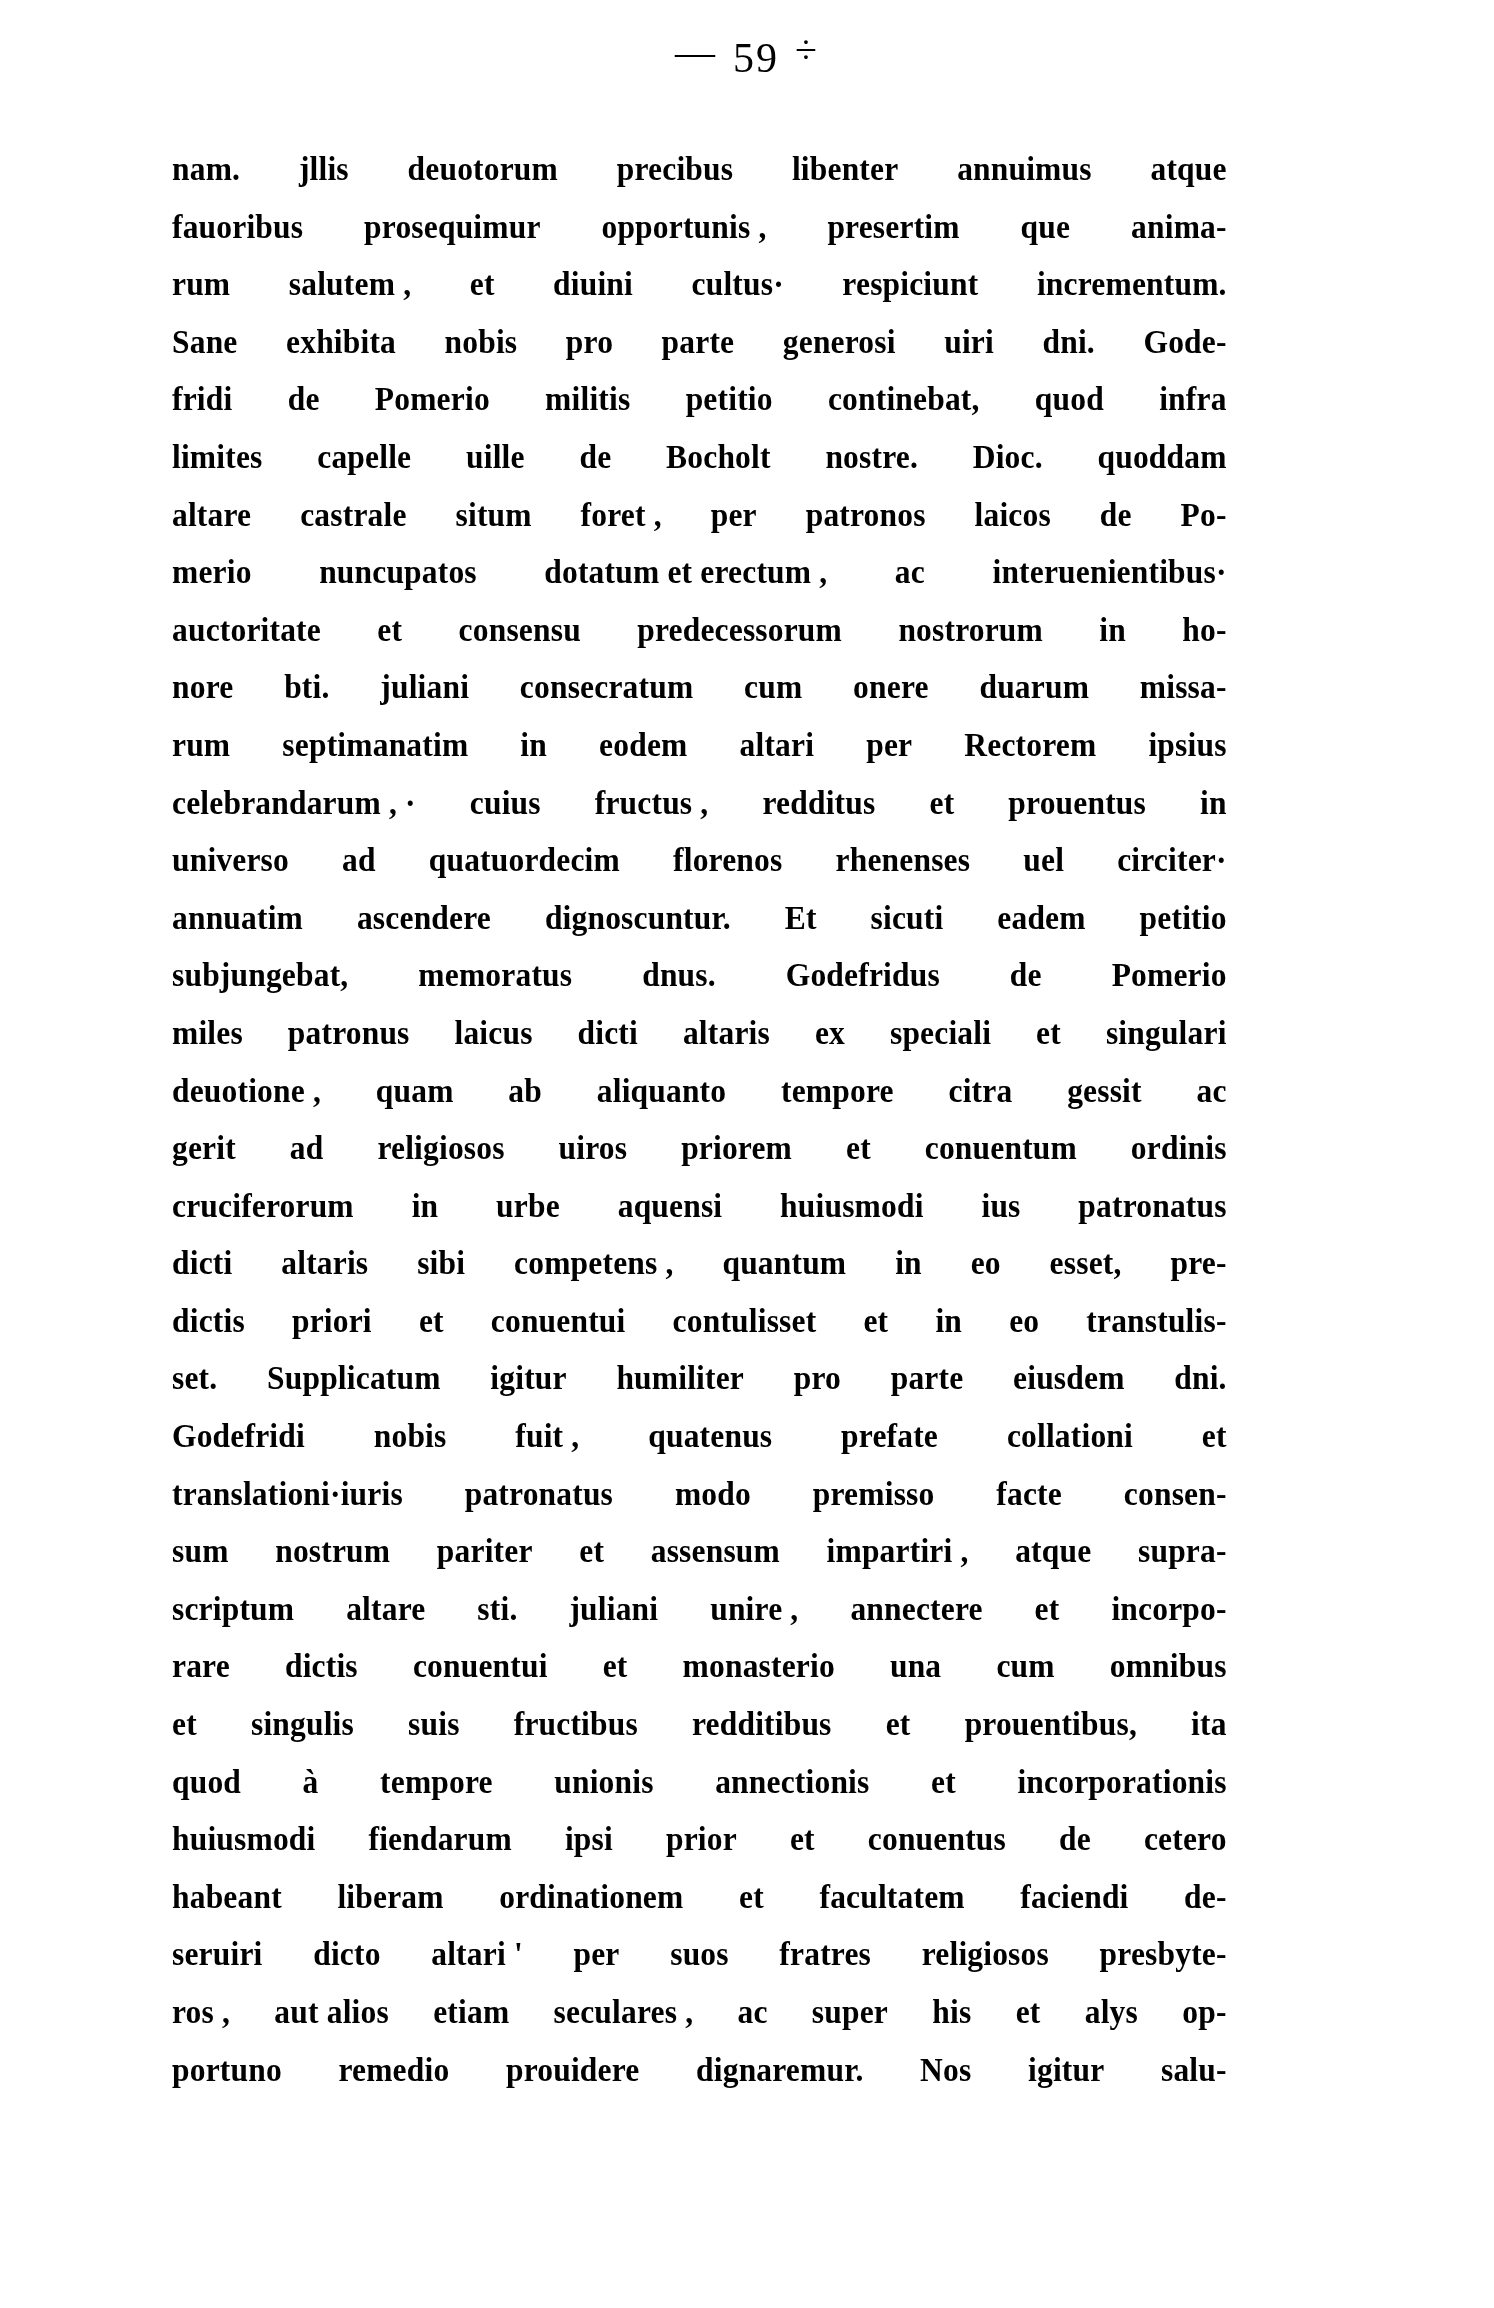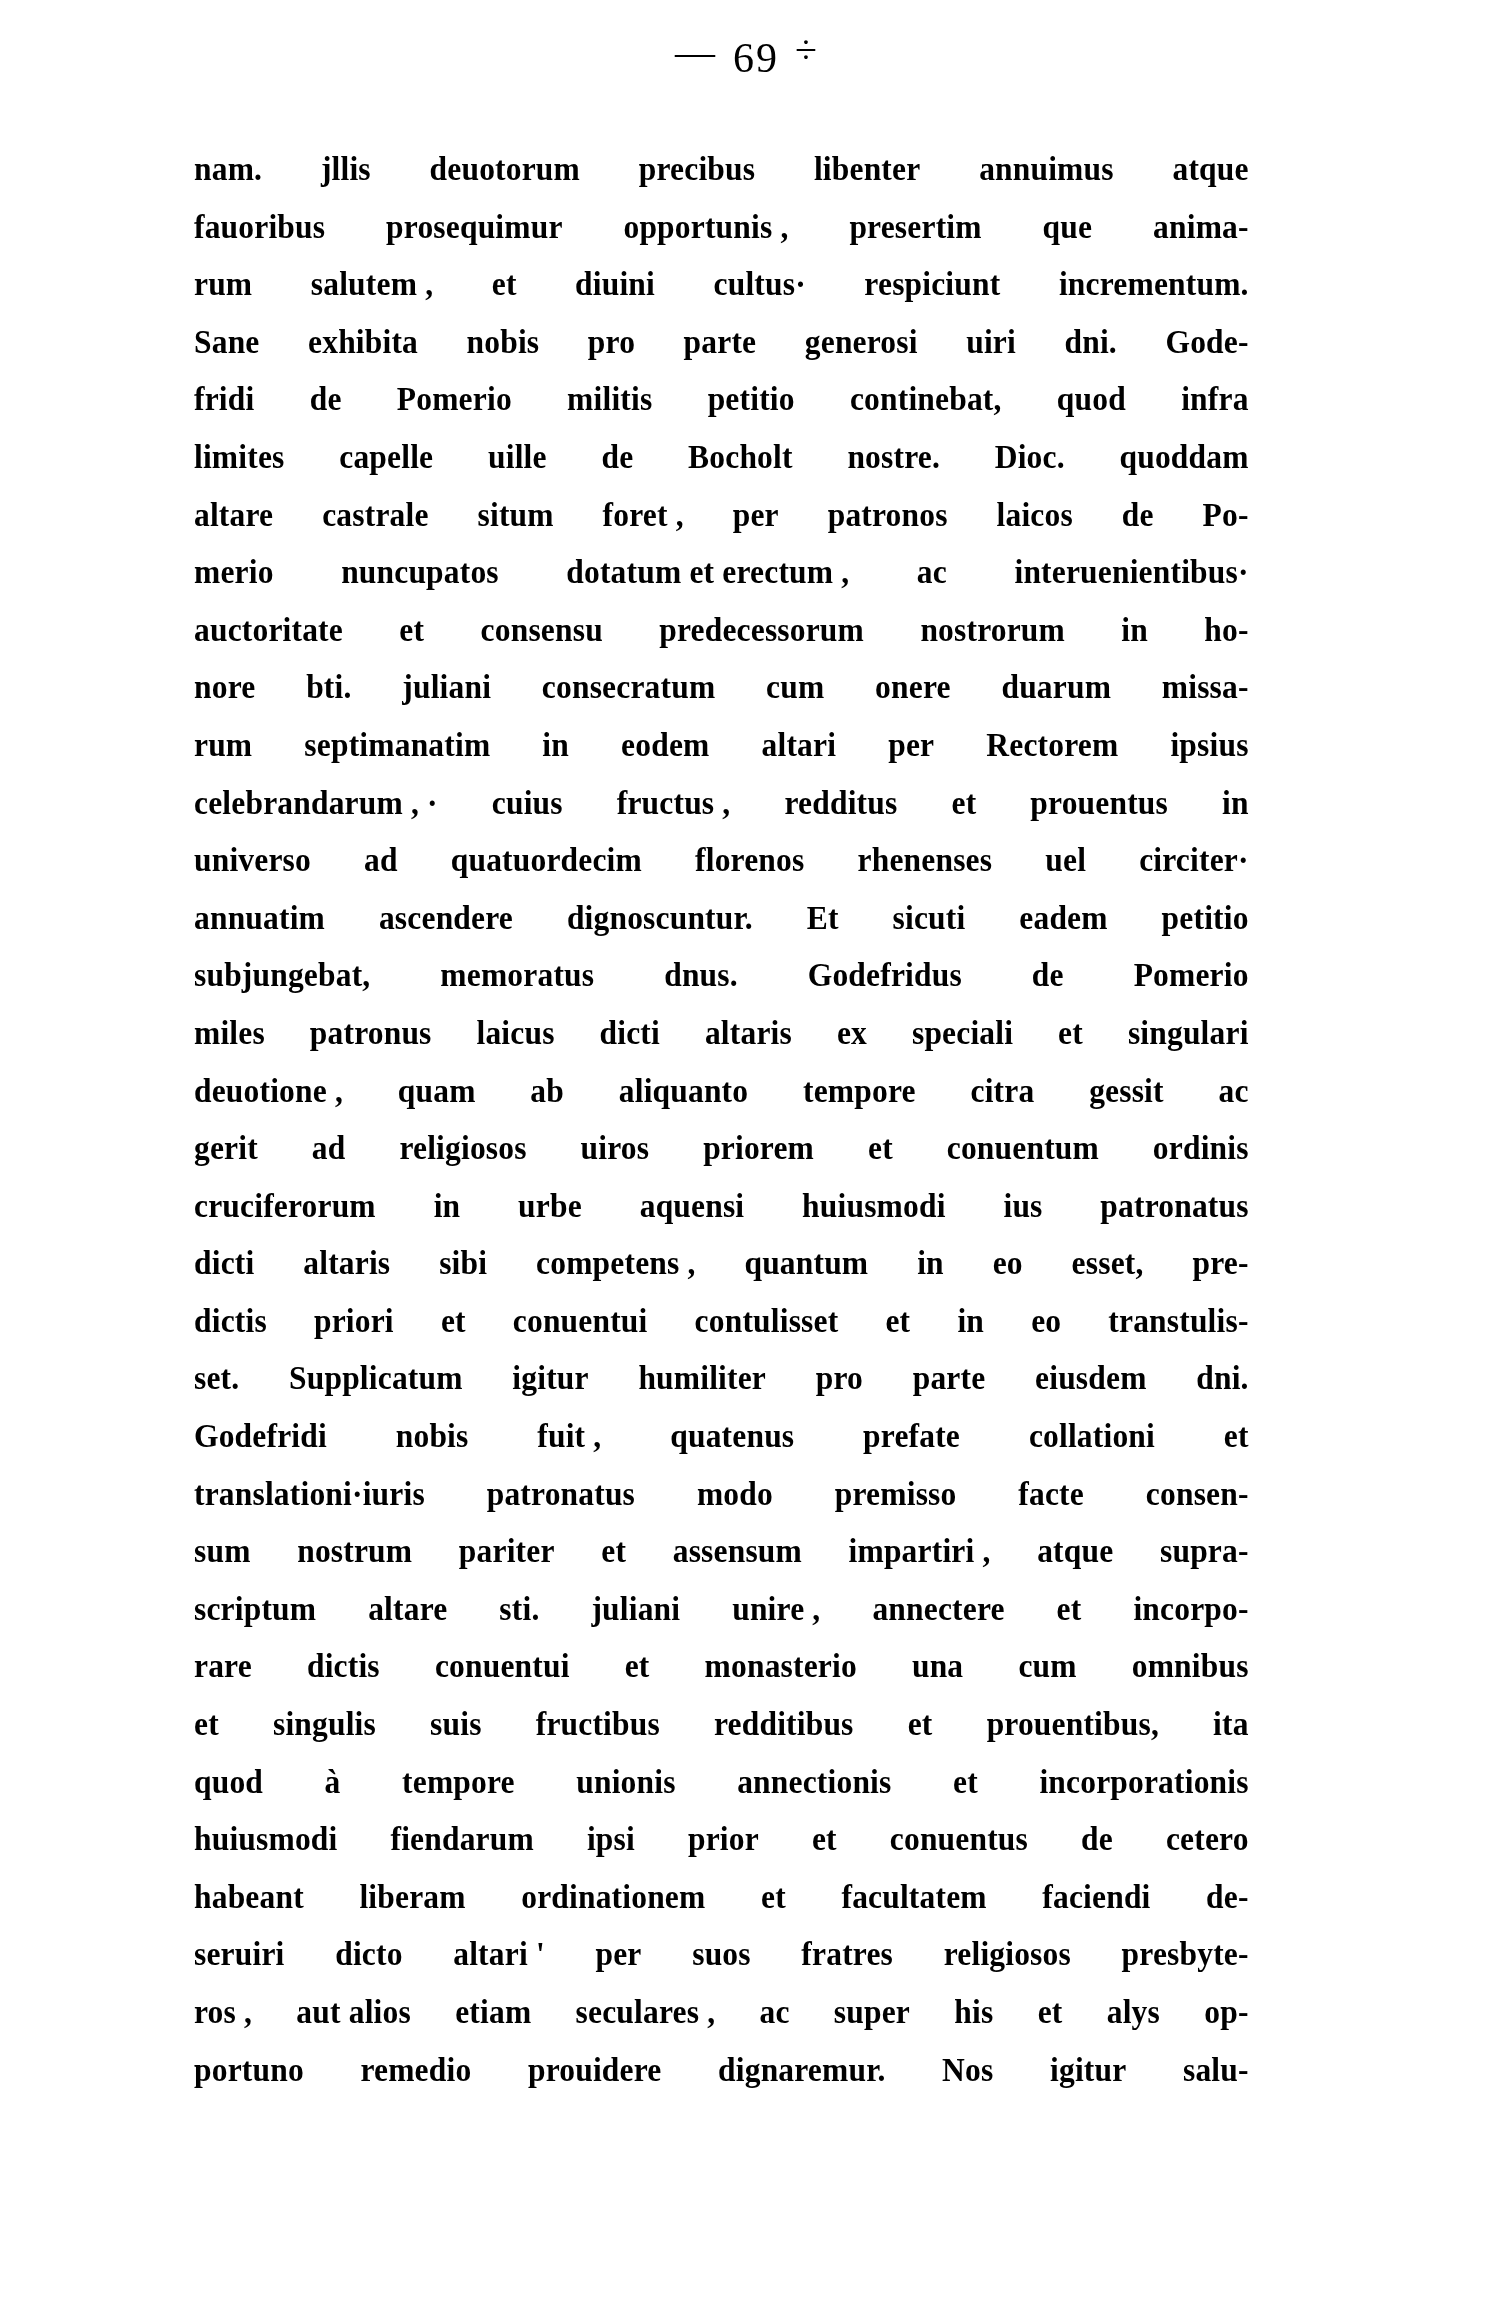--- a/index.html
+++ b/index.html
@@ -47,21 +47,21 @@
     font-family: "Liberation Serif", "DejaVu Serif", serif;
   }
   .running-head .rule-right {
     position: relative;
     top: -2px;
   }
 
   
   .textblock {
     position: absolute;
-    left: 194px;
+    left: 172px;
     top: 140px;
     width: 1122px;
   }
 
   
   .line {
     display: flex;
     justify-content: space-between;
     width: 100%;
     height: 57.6px;
@@ -81,21 +81,21 @@
   .w {
     white-space: pre;
   }
 </style>
 </head>
 <body>
 
 <div class="page">
 
   <div class="running-head">
-    <span class="rule-left">—</span><span class="folio">69</span><span class="rule-right">÷</span>
+    <span class="rule-left">—</span><span class="folio">59</span><span class="rule-right">÷</span>
   </div>
 
   <div class="textblock" id="textblock">
       <div class="line"><span class="w">nam.</span><span class="w">jllis</span><span class="w">deuotorum</span><span class="w">precibus</span><span class="w">libenter</span><span class="w">annuimus</span><span class="w">atque</span></div>
       <div class="line"><span class="w">fauoribus</span><span class="w">prosequimur</span><span class="w">opportunis ,</span><span class="w">presertim</span><span class="w">que</span><span class="w">anima-</span></div>
       <div class="line"><span class="w">rum</span><span class="w">salutem ,</span><span class="w">et</span><span class="w">diuini</span><span class="w">cultus·</span><span class="w">respiciunt</span><span class="w">incrementum.</span></div>
       <div class="line"><span class="w">Sane</span><span class="w">exhibita</span><span class="w">nobis</span><span class="w">pro</span><span class="w">parte</span><span class="w">generosi</span><span class="w">uiri</span><span class="w">dni.</span><span class="w">Gode-</span></div>
       <div class="line"><span class="w">fridi</span><span class="w">de</span><span class="w">Pomerio</span><span class="w">militis</span><span class="w">petitio</span><span class="w">continebat,</span><span class="w">quod</span><span class="w">infra</span></div>
       <div class="line"><span class="w">limites</span><span class="w">capelle</span><span class="w">uille</span><span class="w">de</span><span class="w">Bocholt</span><span class="w">nostre.</span><span class="w">Dioc.</span><span class="w">quoddam</span></div>
       <div class="line"><span class="w">altare</span><span class="w">castrale</span><span class="w">situm</span><span class="w">foret ,</span><span class="w">per</span><span class="w">patronos</span><span class="w">laicos</span><span class="w">de</span><span class="w">Po-</span></div>

